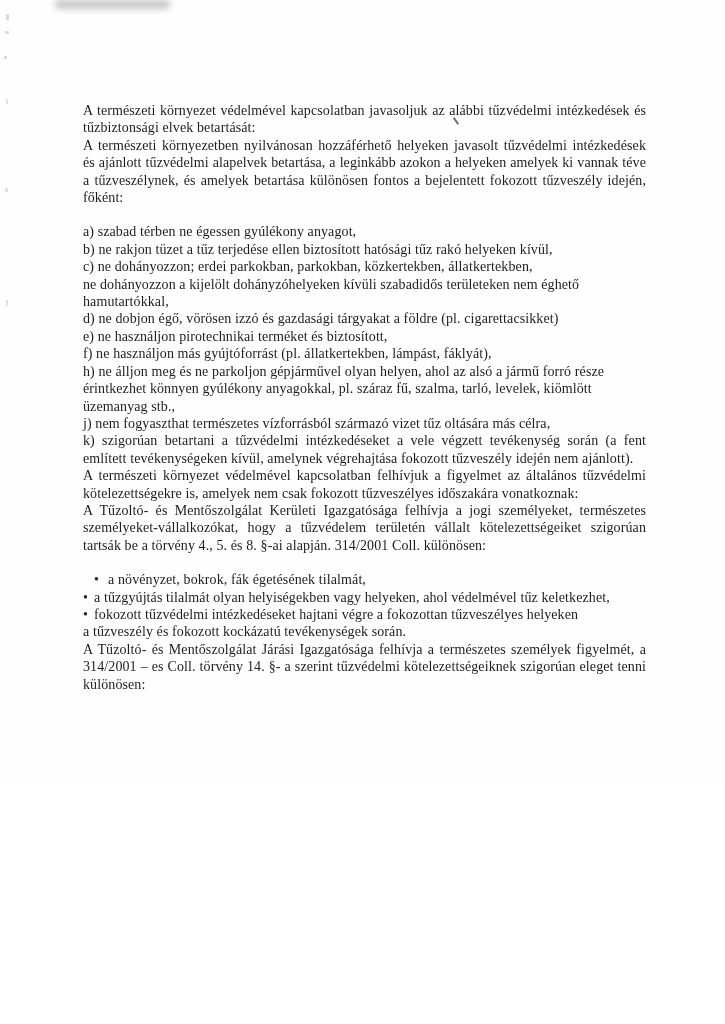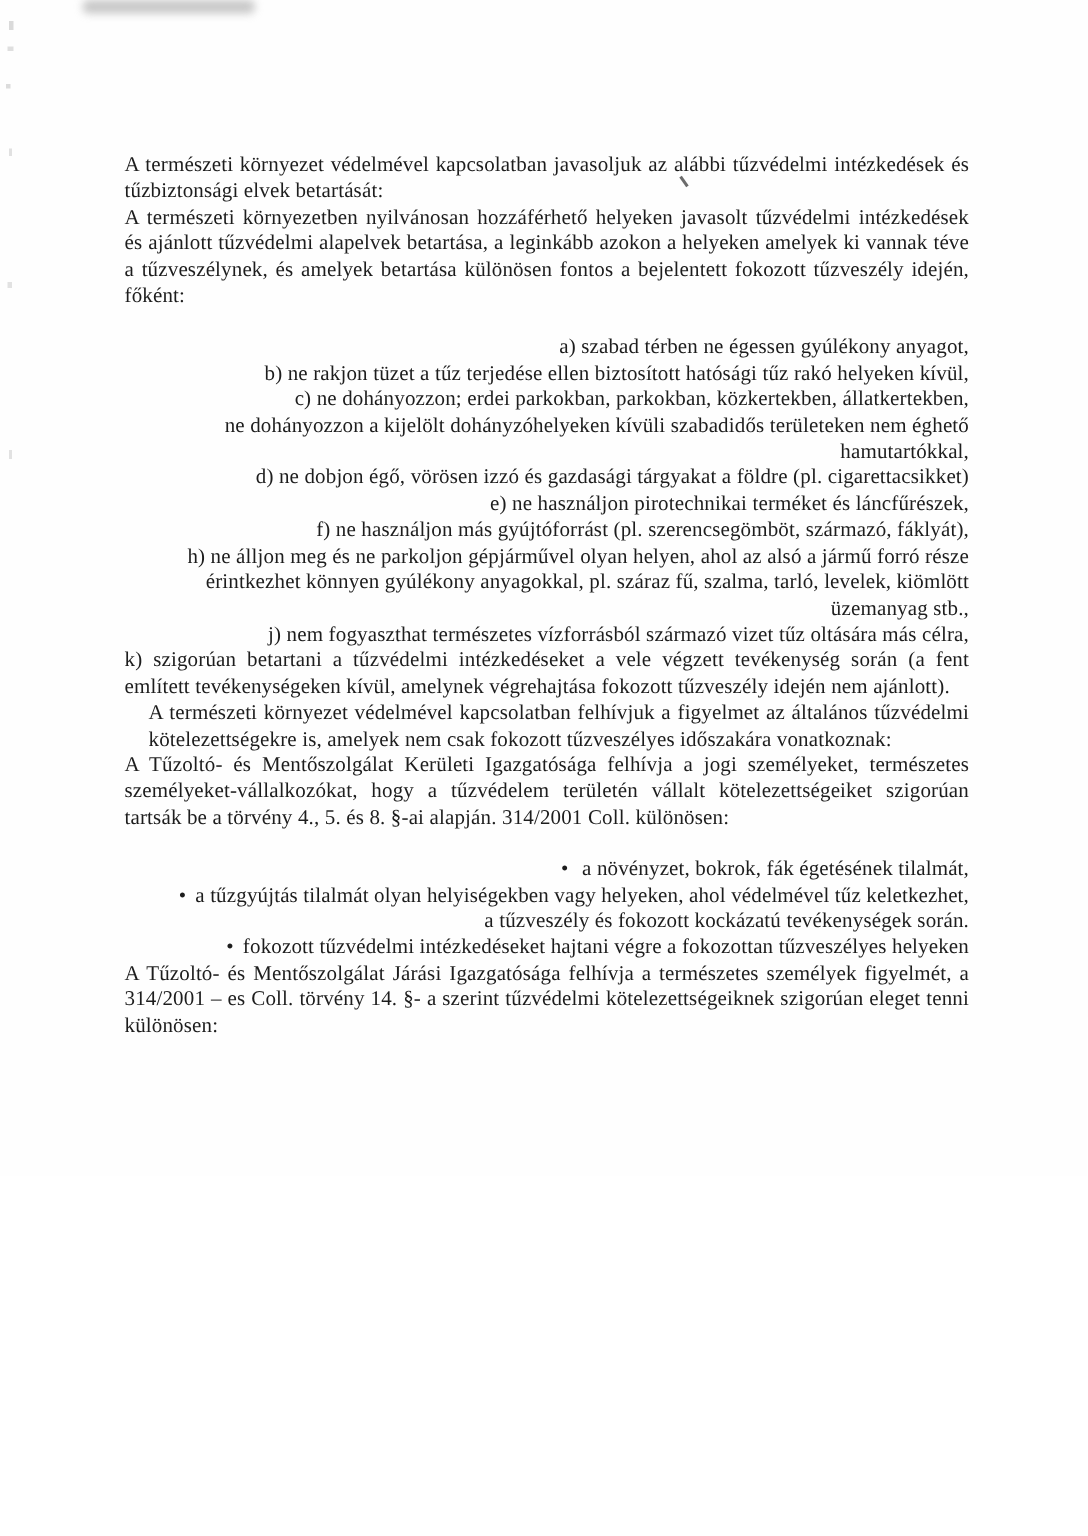--- a/index.html
+++ b/index.html
@@ -20,24 +20,24 @@
     position: absolute;
     left: 83px;
     top: 102px;
     width: 563px;
     font-size: 14px;
     line-height: 17.4px;
     letter-spacing: 0.1px;
   }
   .content p { margin: 0; }
   .para { margin-top: 17px; }
-  .para.tight { margin-top: 0; margin-left: 16px; }
+  .para.tight { margin-top: 0; }
   .content > :first-child { margin-top: 0; }
   .list-block { margin-top: 17px; }
-  .list-item { margin: 0; text-align: right; }
+  .list-item { margin: 0; }
   .justify { text-align: justify; }
   .indent { padding-left: 11px; }
   .bullet {
     display: inline-block;
     margin-right: 6px;
   }
   .bullet.wide { margin-right: 9px; }
 
   
   .artifact {
@@ -84,29 +84,29 @@
 
   <div class="content">
       <p class="para justify">A természeti környezet védelmével kapcsolatban javasoljuk az alábbi tűzvédelmi intézkedések és tűzbiztonsági elvek betartását:</p>
       <p class="para justify">A természeti környezetben nyilvánosan hozzáférhető helyeken javasolt tűzvédelmi intézkedések és ajánlott tűzvédelmi alapelvek betartása, a leginkább azokon a helyeken amelyek ki vannak téve a tűzveszélynek, és amelyek betartása különösen fontos a bejelentett fokozott tűzveszély idején, főként:</p>
       <div class="list-block">
         <p class="list-item">a) szabad térben ne égessen gyúlékony anyagot,</p>
         <p class="list-item">b) ne rakjon tüzet a tűz terjedése ellen biztosított hatósági tűz rakó helyeken kívül,</p>
         <p class="list-item">c) ne dohányozzon; erdei parkokban, parkokban, közkertekben, állatkertekben,</p>
         <p class="list-item">ne dohányozzon a kijelölt dohányzóhelyeken kívüli szabadidős területeken nem éghető hamutartókkal,</p>
         <p class="list-item">d) ne dobjon égő, vörösen izzó és gazdasági tárgyakat a földre (pl. cigarettacsikket)</p>
-        <p class="list-item">e) ne használjon pirotechnikai terméket és láncfűrészek,</p>
-        <p class="list-item">f) ne használjon más gyújtóforrást (pl. szerencsegömböt, származó, fáklyát),</p>
+        <p class="list-item">e) ne használjon pirotechnikai terméket és biztosított,</p>
+        <p class="list-item">f) ne használjon más gyújtóforrást (pl. állatkertekben, lámpást, fáklyát),</p>
         <p class="list-item">h) ne álljon meg és ne parkoljon gépjárművel olyan helyen, ahol az alsó a jármű forró része érintkezhet könnyen gyúlékony anyagokkal, pl. száraz fű, szalma, tarló, levelek, kiömlött üzemanyag stb.,</p>
         <p class="list-item">j) nem fogyaszthat természetes vízforrásból származó vizet tűz oltására más célra,</p>
         <p class="list-item justify">k) szigorúan betartani a tűzvédelmi intézkedéseket a vele végzett tevékenység során (a fent említett tevékenységeken kívül, amelynek végrehajtása fokozott tűzveszély idején nem ajánlott).</p>
       </div>
       <p class="para justify tight">A természeti környezet védelmével kapcsolatban felhívjuk a figyelmet az általános tűzvédelmi kötelezettségekre is, amelyek nem csak fokozott tűzveszélyes időszakára vonatkoznak:</p>
       <p class="para justify">A Tűzoltó- és Mentőszolgálat Kerületi Igazgatósága felhívja a jogi személyeket, természetes személyeket-vállalkozókat, hogy a tűzvédelem területén vállalt kötelezettségeiket szigorúan tartsák be a törvény 4., 5. és 8. §-ai alapján. 314/2001 Coll. különösen:</p>
       <div class="list-block">
         <p class="list-item indent"><span class="bullet wide">•</span><span>a növényzet, bokrok, fák égetésének tilalmát,</span></p>
         <p class="list-item"><span class="bullet">•</span><span>a tűzgyújtás tilalmát olyan helyiségekben vagy helyeken, ahol védelmével tűz keletkezhet,</span></p>
+        <p class="list-item"><span class="bullet">•</span><span>fokozott tűzvédelmi intézkedéseket hajtani végre a fokozottan tűzveszélyes helyeken</span></p>
         <p class="list-item">a tűzveszély és fokozott kockázatú tevékenységek során.</p>
-        <p class="list-item"><span class="bullet">•</span><span>fokozott tűzvédelmi intézkedéseket hajtani végre a fokozottan tűzveszélyes helyeken</span></p>
       </div>
       <p class="para justify">A Tűzoltó- és Mentőszolgálat Járási Igazgatósága felhívja a természetes személyek figyelmét, a 314/2001 – es Coll. törvény 14. §- a szerint tűzvédelmi kötelezettségeiknek szigorúan eleget tenni különösen:</p>
     </div>
 </div>
 
 </body></html>

